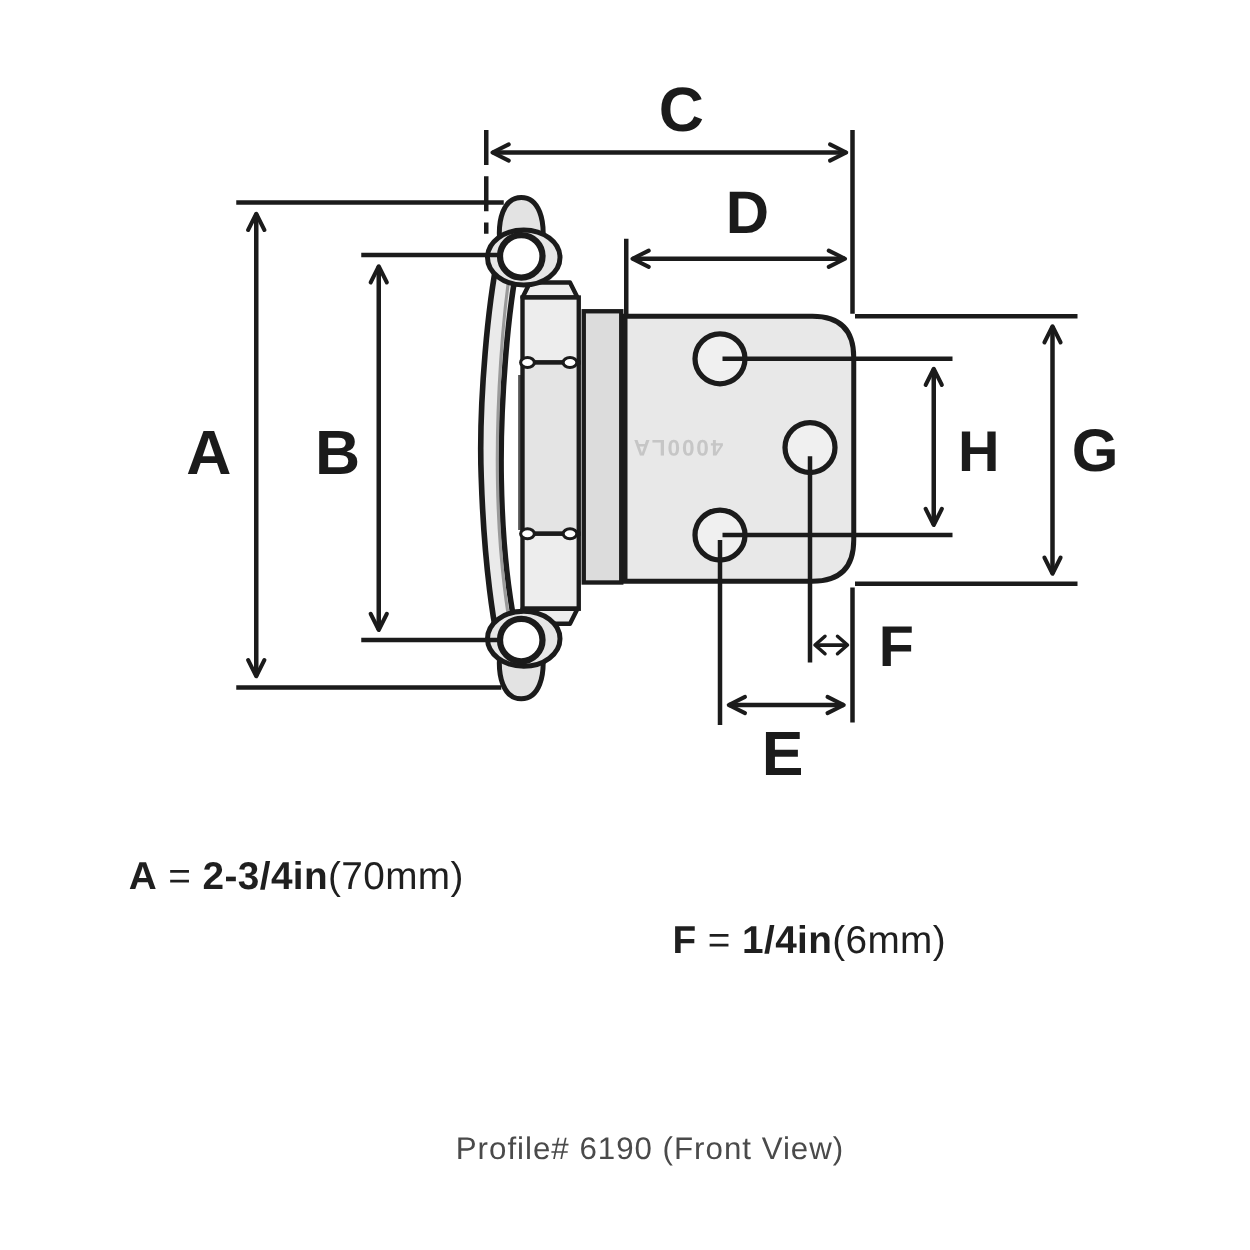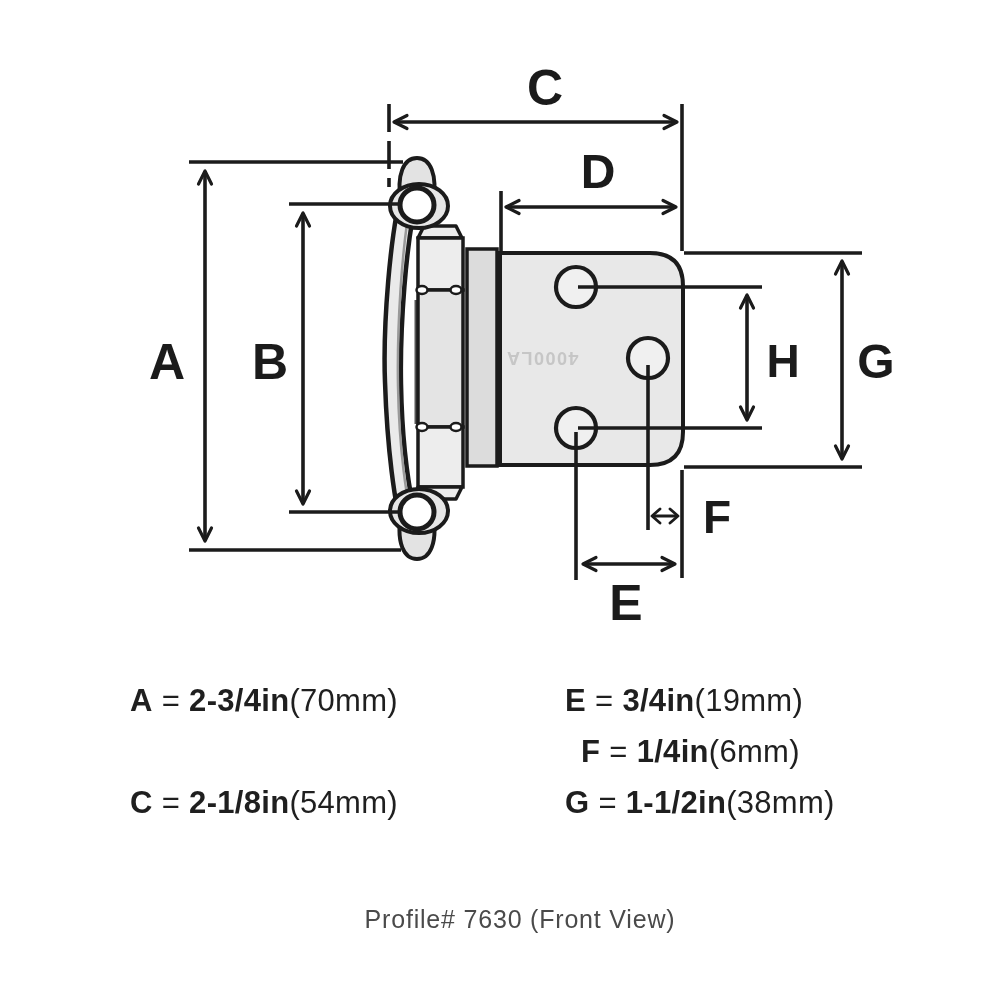--- a/index.html
+++ b/index.html
@@ -3,21 +3,21 @@
 <meta charset="utf-8">
 <style>
   html,body{margin:0;padding:0;background:#fff;}
   .canvas{position:relative;width:1000px;height:1000px;background:#ffffff;
           font-family:"Liberation Sans",sans-serif;overflow:hidden;}
   .diagram-svg{position:absolute;left:0;top:0;}
   .dlabel{font-family:"Liberation Sans",sans-serif;font-weight:700;fill:#1b1b1b;}
   .engrave{font-family:"Liberation Sans",sans-serif;font-weight:700;fill:#c6c6c6;
            letter-spacing:1.5px;}
   .lrow{position:absolute;font-size:31px;line-height:1;color:#1f1f1f;
-        white-space:nowrap;letter-spacing:.3px;margin-left:27px;}
+        white-space:nowrap;letter-spacing:.3px;}
   .ll{font-weight:700;}
   .le{font-weight:400;margin:0 9px;}
   .lv{font-weight:700;}
   .lm{font-weight:400;}
   .caption{position:absolute;top:905px;left:40px;width:960px;text-align:center;
            font-size:25px;color:#4a4a4a;letter-spacing:.8px;font-weight:400;}
 </style>
 </head>
 <body>
 
@@ -113,27 +113,18 @@
     <text x="270" y="362" font-size="50" class="dlabel" text-anchor="middle" dominant-baseline="central">B</text>
     <text x="783" y="361" font-size="46" class="dlabel" text-anchor="middle" dominant-baseline="central">H</text>
     <text x="876" y="361" font-size="48" class="dlabel" text-anchor="middle" dominant-baseline="central">G</text>
     <text x="717" y="517" font-size="46" class="dlabel" text-anchor="middle" dominant-baseline="central">F</text>
     <text x="626" y="603" font-size="50" class="dlabel" text-anchor="middle" dominant-baseline="central">E</text>
   </svg>
 
   <div class="lrow" style="left:103px;top:685px">
     <span class="ll">A</span><span class="le">=</span><span class="lv">2-3/4in</span><span class="lm">(70mm)</span>
   </div>
-  <div class="lrow" style="left:103px;top:787px">
-    <span class="ll">C</span><span class="le">=</span><span class="lv">2-1/8in</span><span class="lm">(54mm)</span>
-  </div>
-  <div class="lrow" style="left:538px;top:685px">
-    <span class="ll">E</span><span class="le">=</span><span class="lv">3/4in</span><span class="lm">(19mm)</span>
-  </div>
-  <div class="lrow" style="left:554px;top:736px">
+  <div class="lrow" style="left:538px;top:736px">
     <span class="ll">F</span><span class="le">=</span><span class="lv">1/4in</span><span class="lm">(6mm)</span>
   </div>
-  <div class="lrow" style="left:538px;top:787px">
-    <span class="ll">G</span><span class="le">=</span><span class="lv">1-1/2in</span><span class="lm">(38mm)</span>
-  </div>
 
-  <div class="caption">Profile# 7630 (Front View)</div>
+  <div class="caption">Profile# 6190 (Front View)</div>
 </div>
 
 </body></html>

